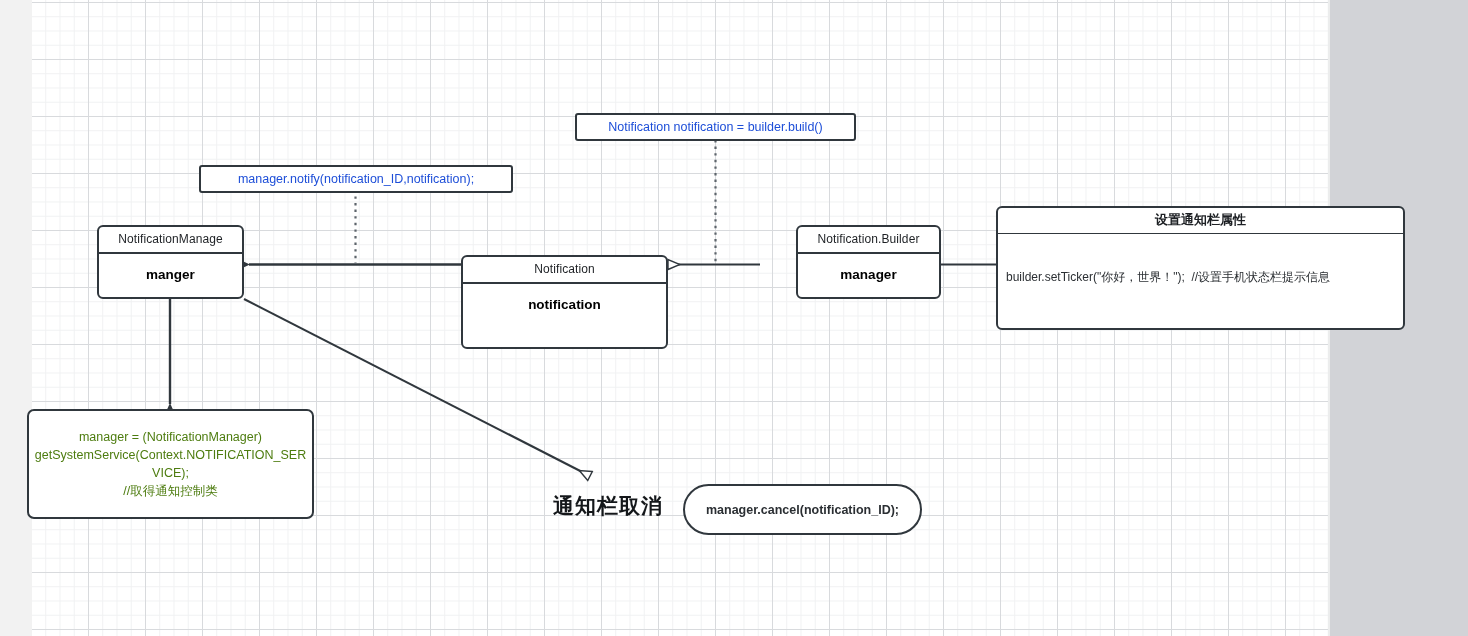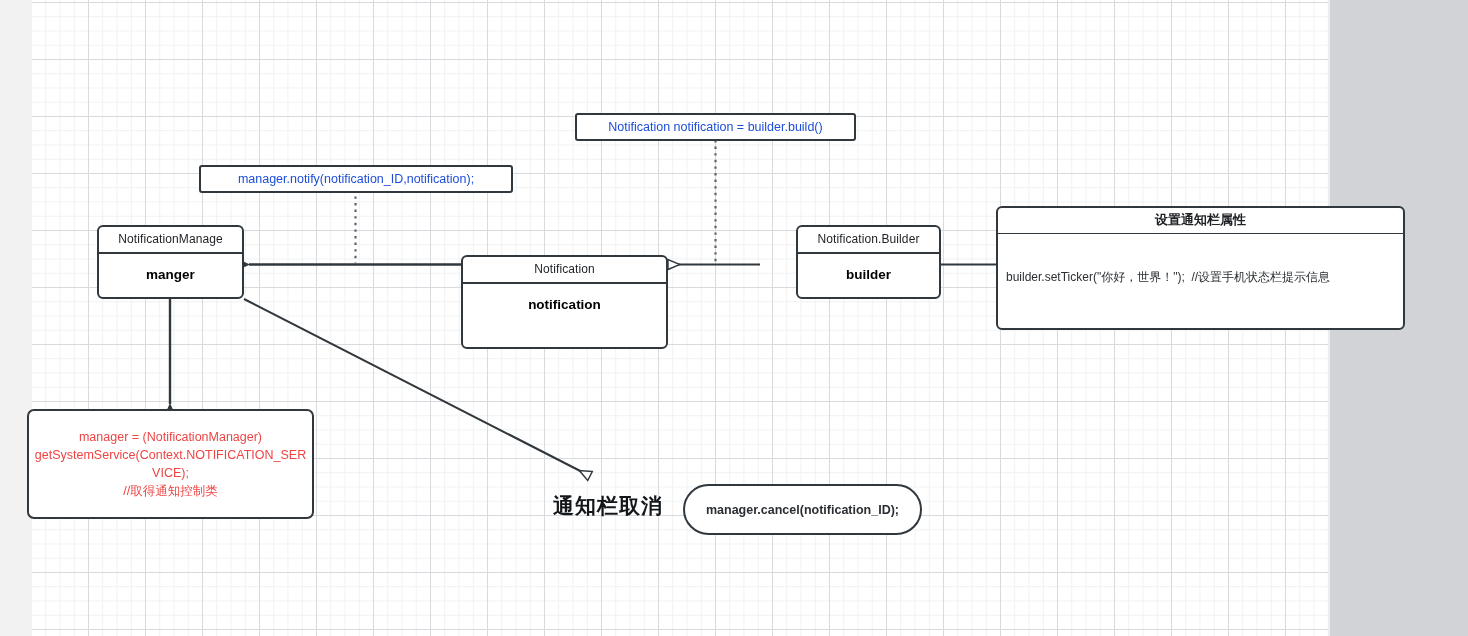--- a/index.html
+++ b/index.html
@@ -98,21 +98,21 @@
     position: absolute;
     background: #ffffff;
     border: 2px solid #30373d;
     border-radius: 7px;
     display: flex;
     align-items: center;
     justify-content: center;
     text-align: center;
     font-size: 12.5px;
     line-height: 18px;
-    color: #ef4444;
+    color: #4d7c0f;
     padding: 4px 8px;
     white-space: pre-line;
   }
 
   .pill-box {
     position: absolute;
     background: #ffffff;
     border: 2px solid #30373d;
     border-radius: 26px;
     display: flex;
@@ -202,21 +202,21 @@
     <div class="body">manger</div>
   </div>
 
   <div class="node clsbox" style="left:461px; top:225px; width:207px; height:94px;margin-top:30px;">
     <div class="hdr">Notification</div>
     <div class="body">notification</div>
   </div>
 
   <div class="node clsbox" style="left:760px; top:225px; width:145px; height:74px;margin-left:36px;">
     <div class="hdr">Notification.Builder</div>
-    <div class="body">builder</div>
+    <div class="body">manager</div>
   </div>
 
   <div class="note-box" style="left:27px; top:409px; width:287px; height:110px;">manager = (NotificationManager)
 getSystemService(Context.NOTIFICATION_SER
 VICE);
 //取得通知控制类</div>
 
   <div class="pill-box" style="left:683px; top:484px; width:239px; height:51px;font-weight:bold;">manager.cancel(notification_ID);</div>
 
   <div class="code-box" style="left:996px; top:206px; width:409px; height:124px;">

